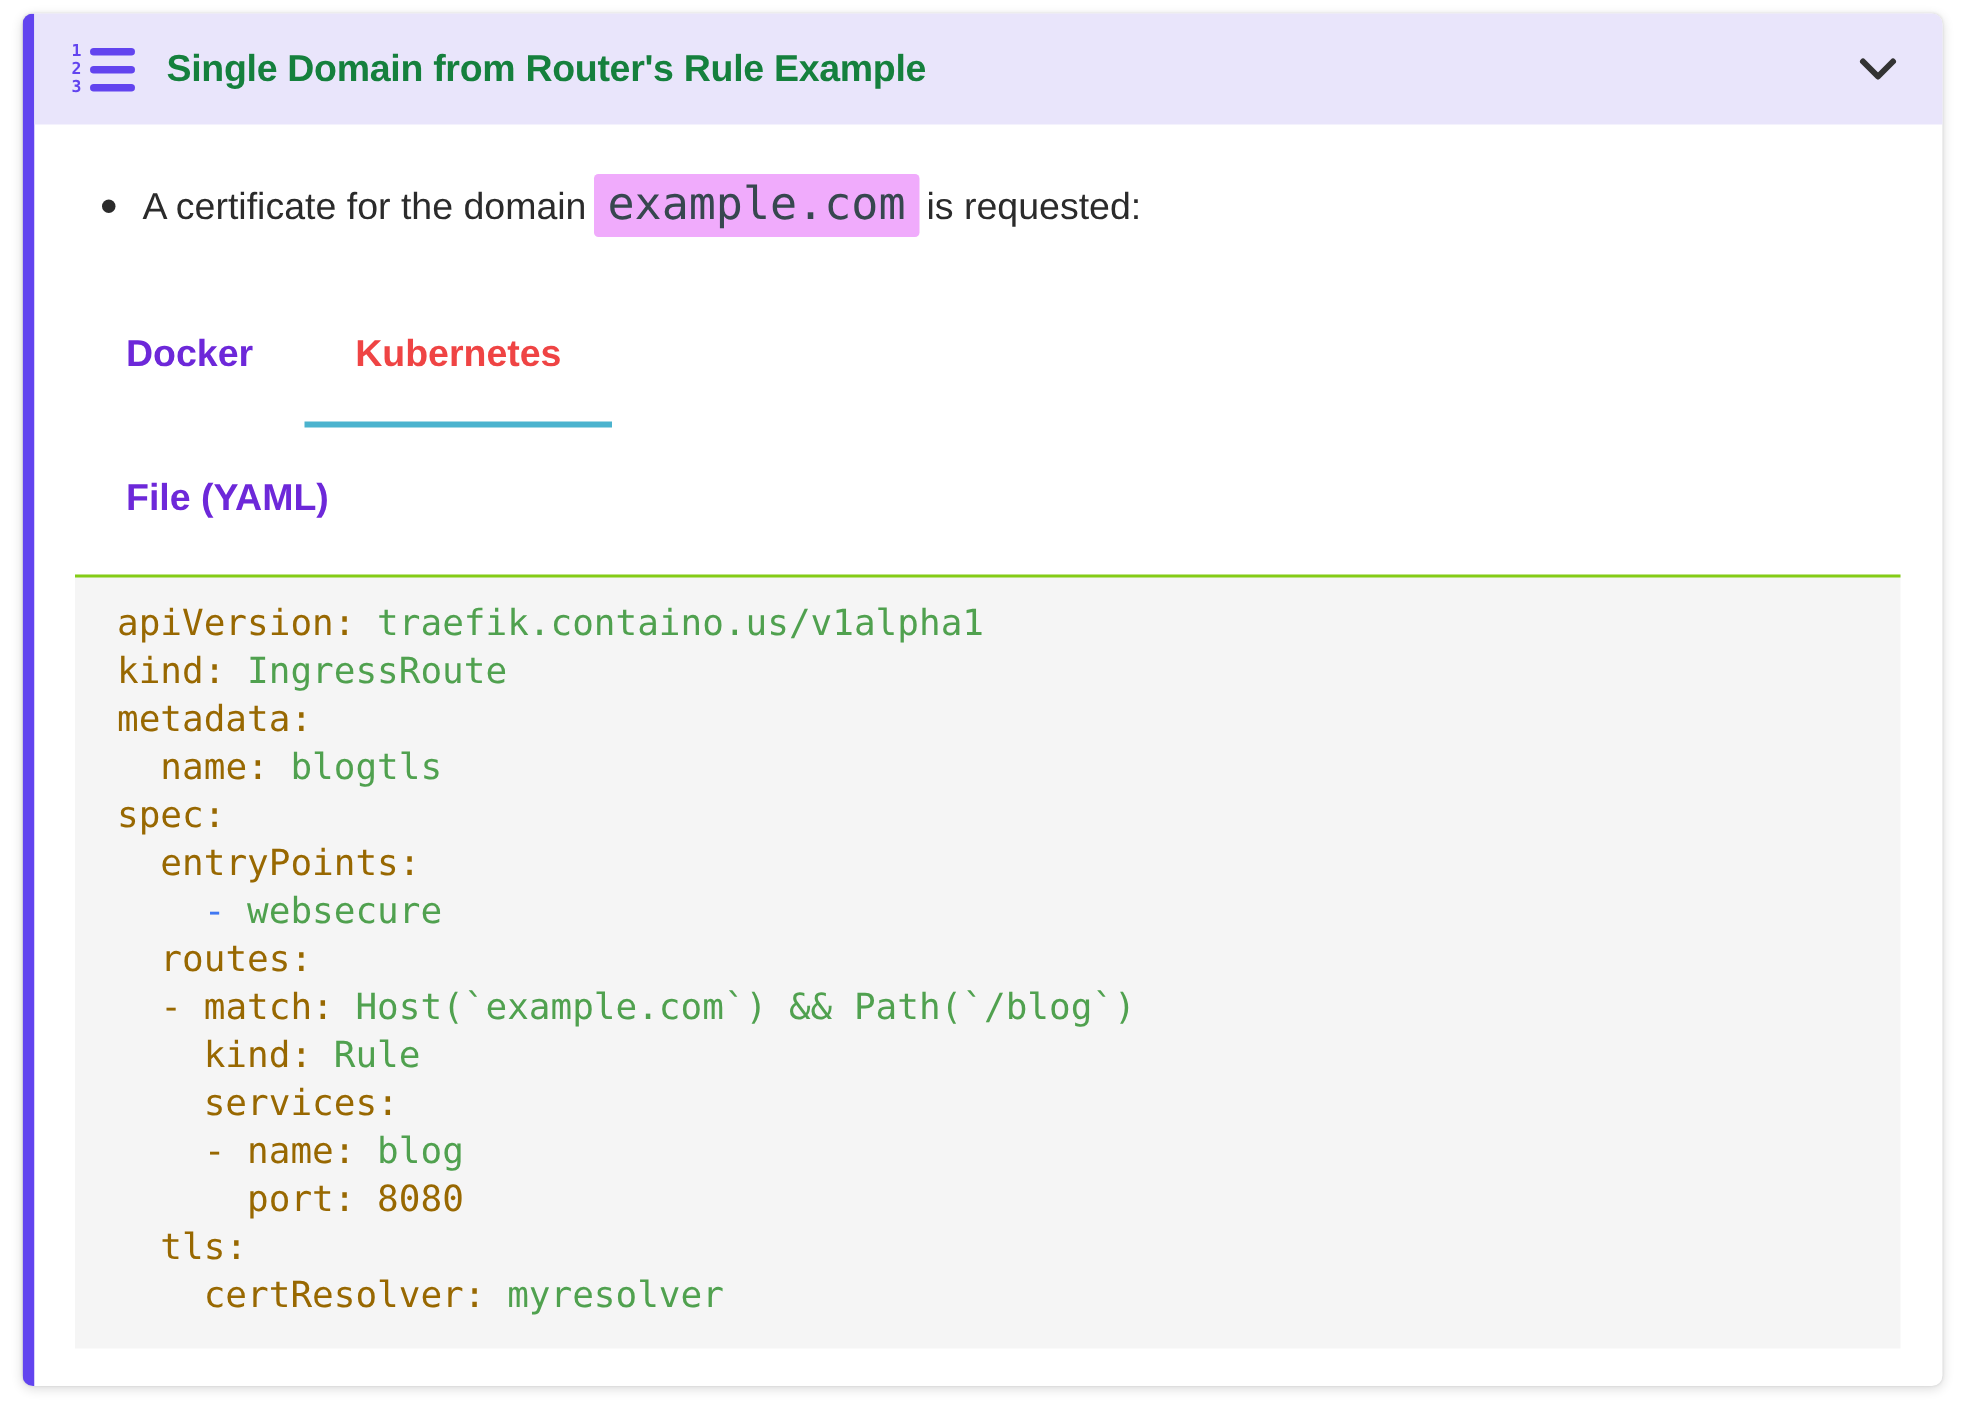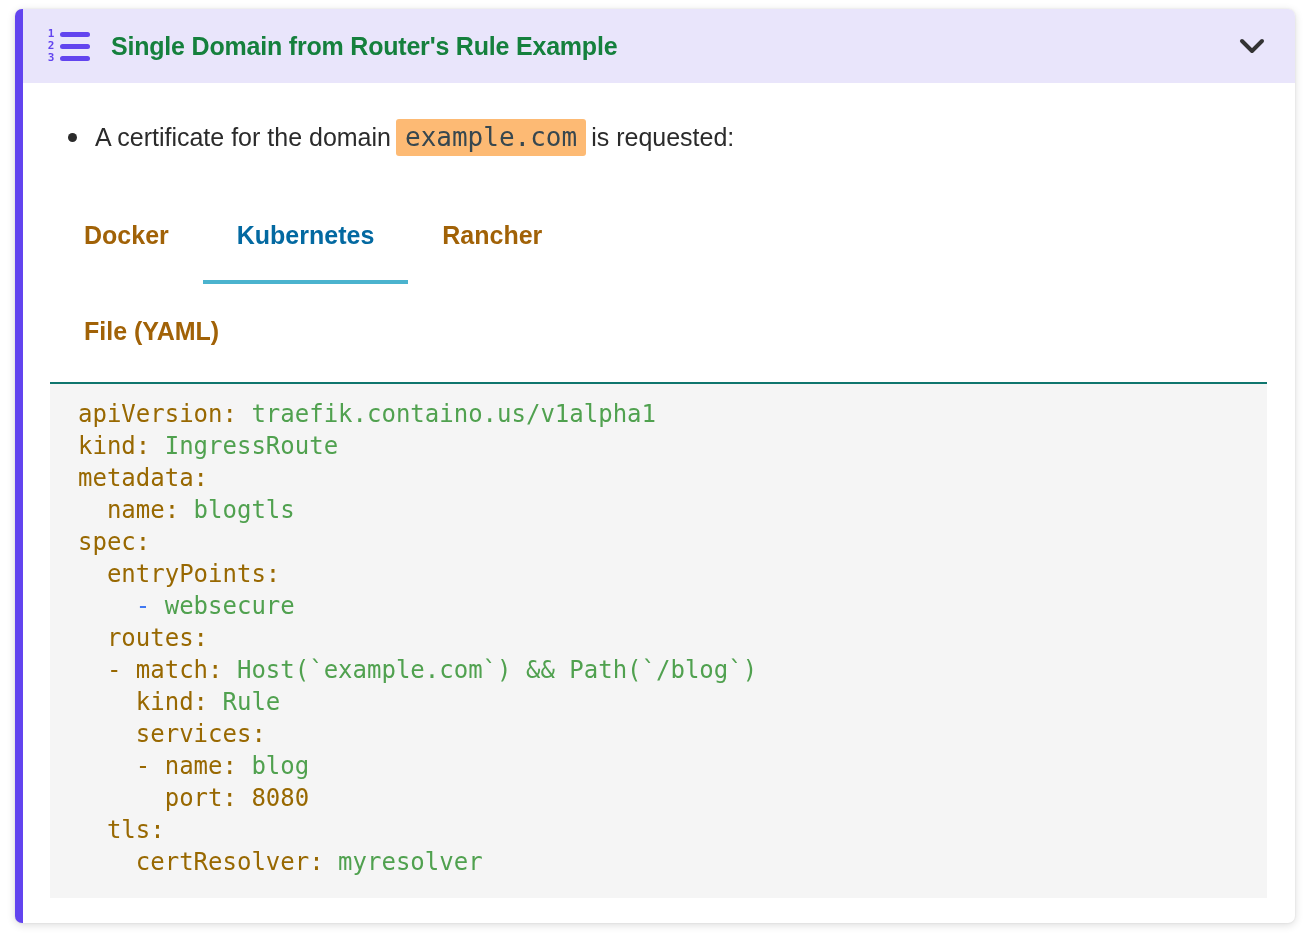--- a/index.html
+++ b/index.html
@@ -57,48 +57,48 @@
     font-size: 25px; line-height: 32px; color: #2b2b2b;
   }
   ul.bullets li::before {
     content: "";
     position: absolute; left: -27px; top: 12px;
     width: 9px; height: 9px; border-radius: 50%;
     background: #2b2b2b;
   }
   .inline-code {
     font-family: "DejaVu Sans Mono", monospace;
-    font-size: 26px;
+    font-size: 30px;
     color: #37474f;
-    background: #fdba74;
+    background: #f0abfc;
     border-radius: 3px;
     padding: 3px 9px 4px;
     margin: 0 5px;
     white-space: nowrap;
   }
 
   
   .tabs-row { display: flex; margin-top: 68px; }
   .tabs-row.second { margin-top: 33px; }
   .tab {
     padding: 0 34px 30px;
     font-size: 25px; font-weight: bold;
-    color: #a16207;
+    color: #6d28d9;
     border-bottom: 4px solid transparent;
     cursor: pointer;
     white-space: nowrap;
   }
   .tabs-row.second .tab { padding-bottom: 2px; border-bottom: none; }
-  .tab.active { color: #0369a1; border-bottom-color: #4bb3ce; }
+  .tab.active { color: #ef4444; border-bottom-color: #4bb3ce; }
 
   
   pre.code-block {
     margin: 34px 0 0;
     background: #f5f5f5;
-    border-top: 2px solid #0f766e;
+    border-top: 2px solid #84cc16;
     padding: 14px 10px 20px 28px;
     font-family: "DejaVu Sans Mono", monospace;
     font-size: 24px;
     line-height: 32px;
     color: #383a42;
     white-space: pre;
     overflow: hidden;
   }
   .tk-key    { color: #986801; }
   .tk-number { color: #986801; }
@@ -136,21 +136,20 @@
 
   <div class="example-body">
 
     <ul class="bullets">
       <li><span>A certificate for the domain</span><span class="inline-code">example.com</span><span>is requested:</span></li>
     </ul>
 
     <div class="tabs-row first">
         <div class="tab">Docker</div>
         <div class="tab active">Kubernetes</div>
-        <div class="tab">Rancher</div>
       </div>
     <div class="tabs-row second">
         <div class="tab">File (YAML)</div>
       </div>
 
     <pre class="code-block" id="code-block"><span class="tk-key">apiVersion:</span><span class="tk-plain"> </span><span class="tk-string">traefik.containo.us/v1alpha1</span>
 <span class="tk-key">kind:</span><span class="tk-plain"> </span><span class="tk-string">IngressRoute</span>
 <span class="tk-key">metadata:</span>
 <span class="tk-plain">  </span><span class="tk-key">name:</span><span class="tk-plain"> </span><span class="tk-string">blogtls</span>
 <span class="tk-key">spec:</span>

